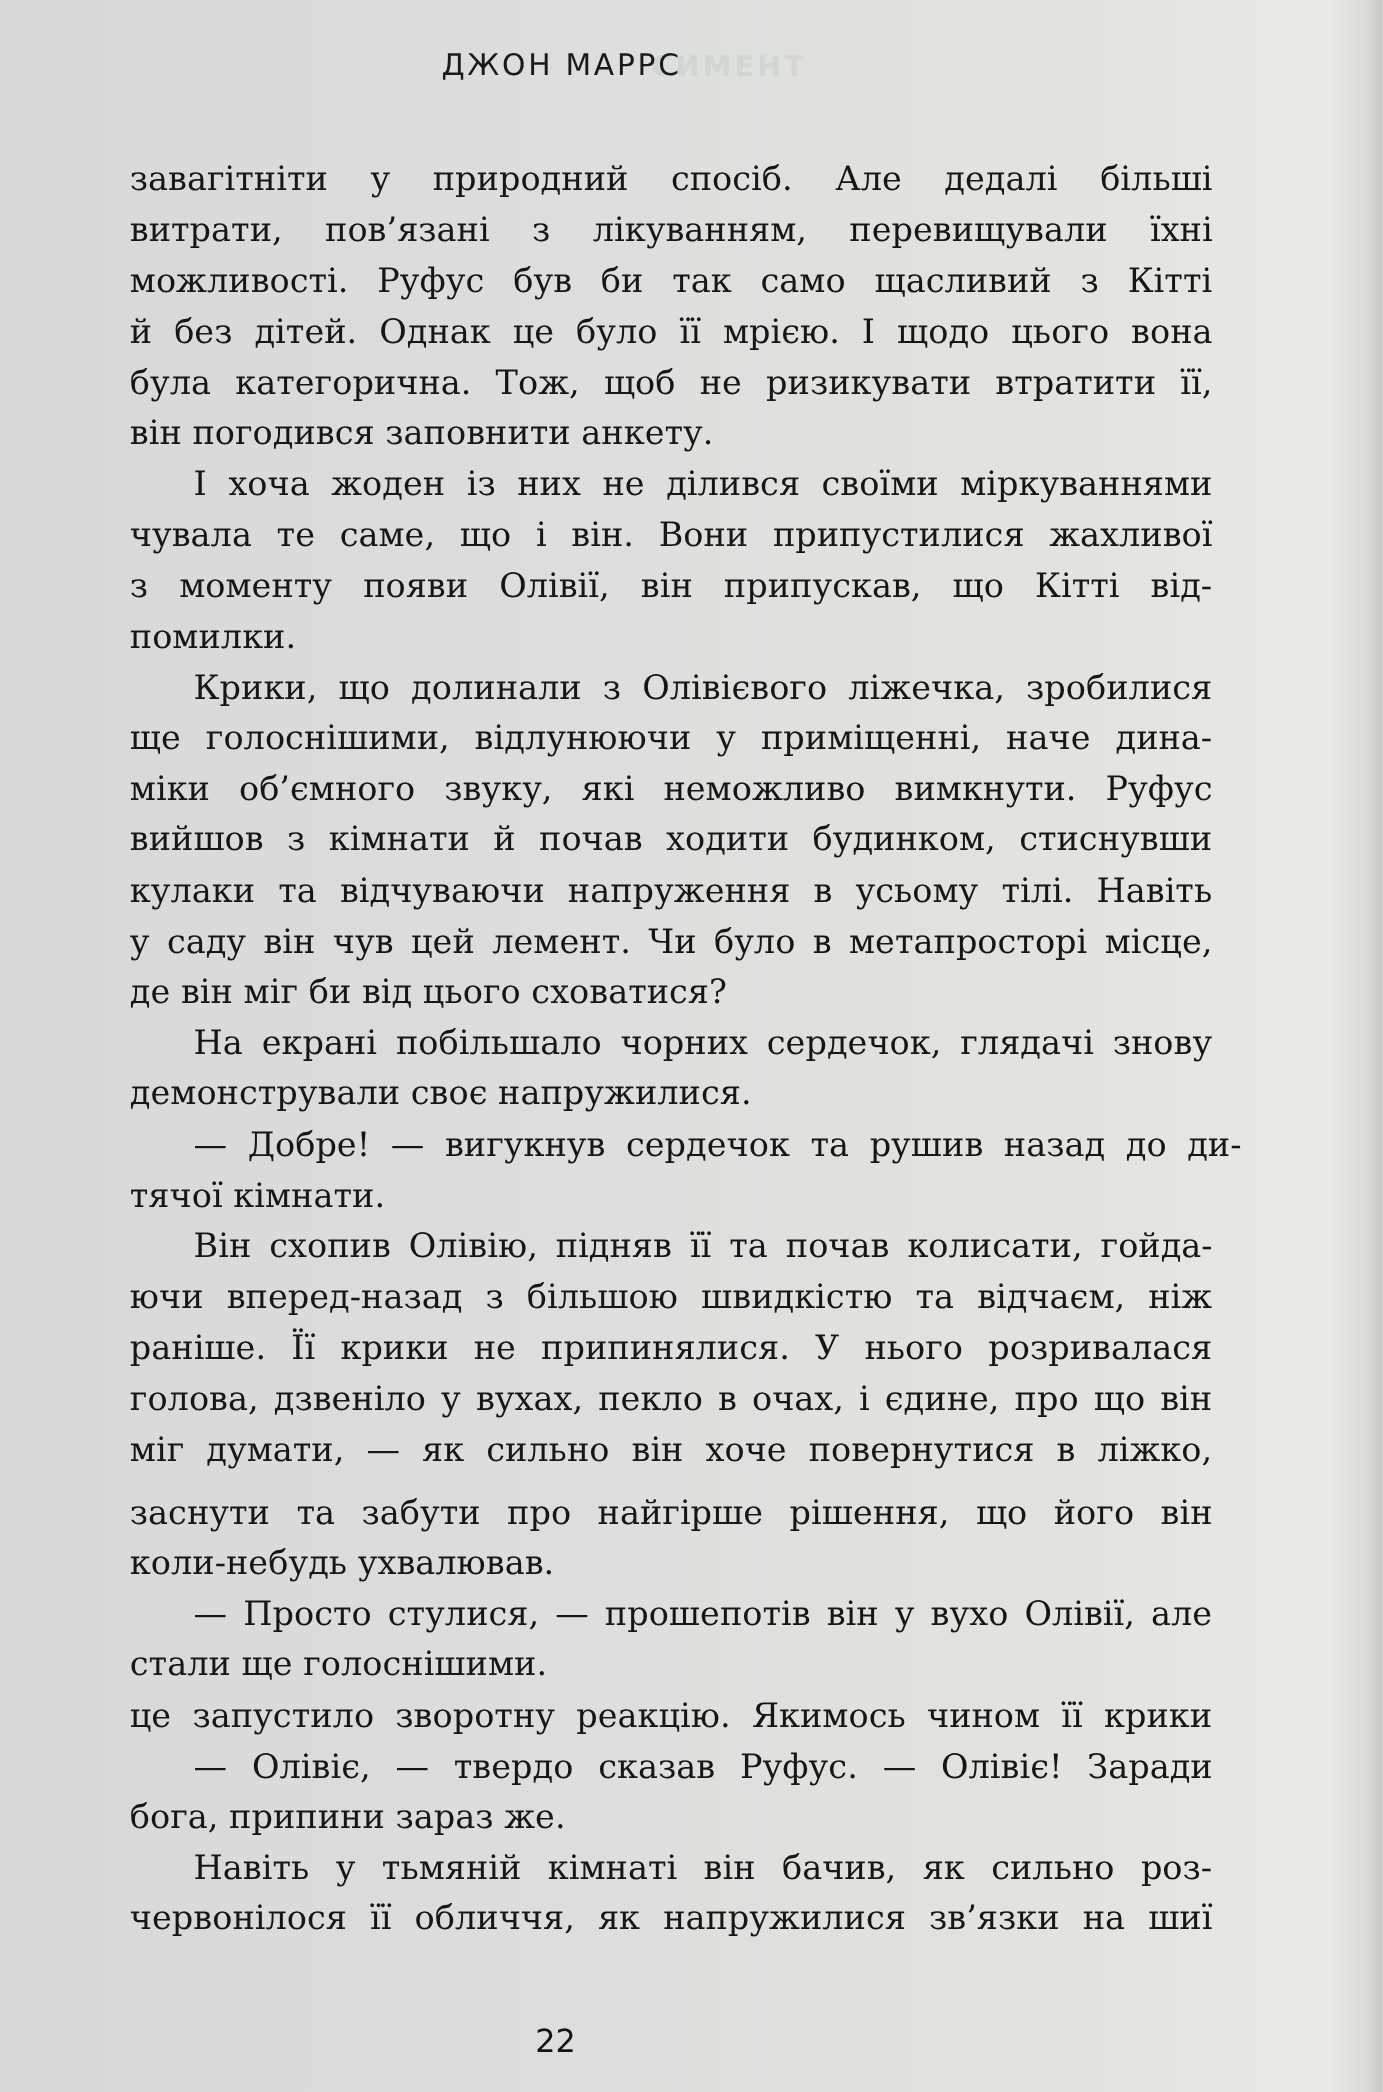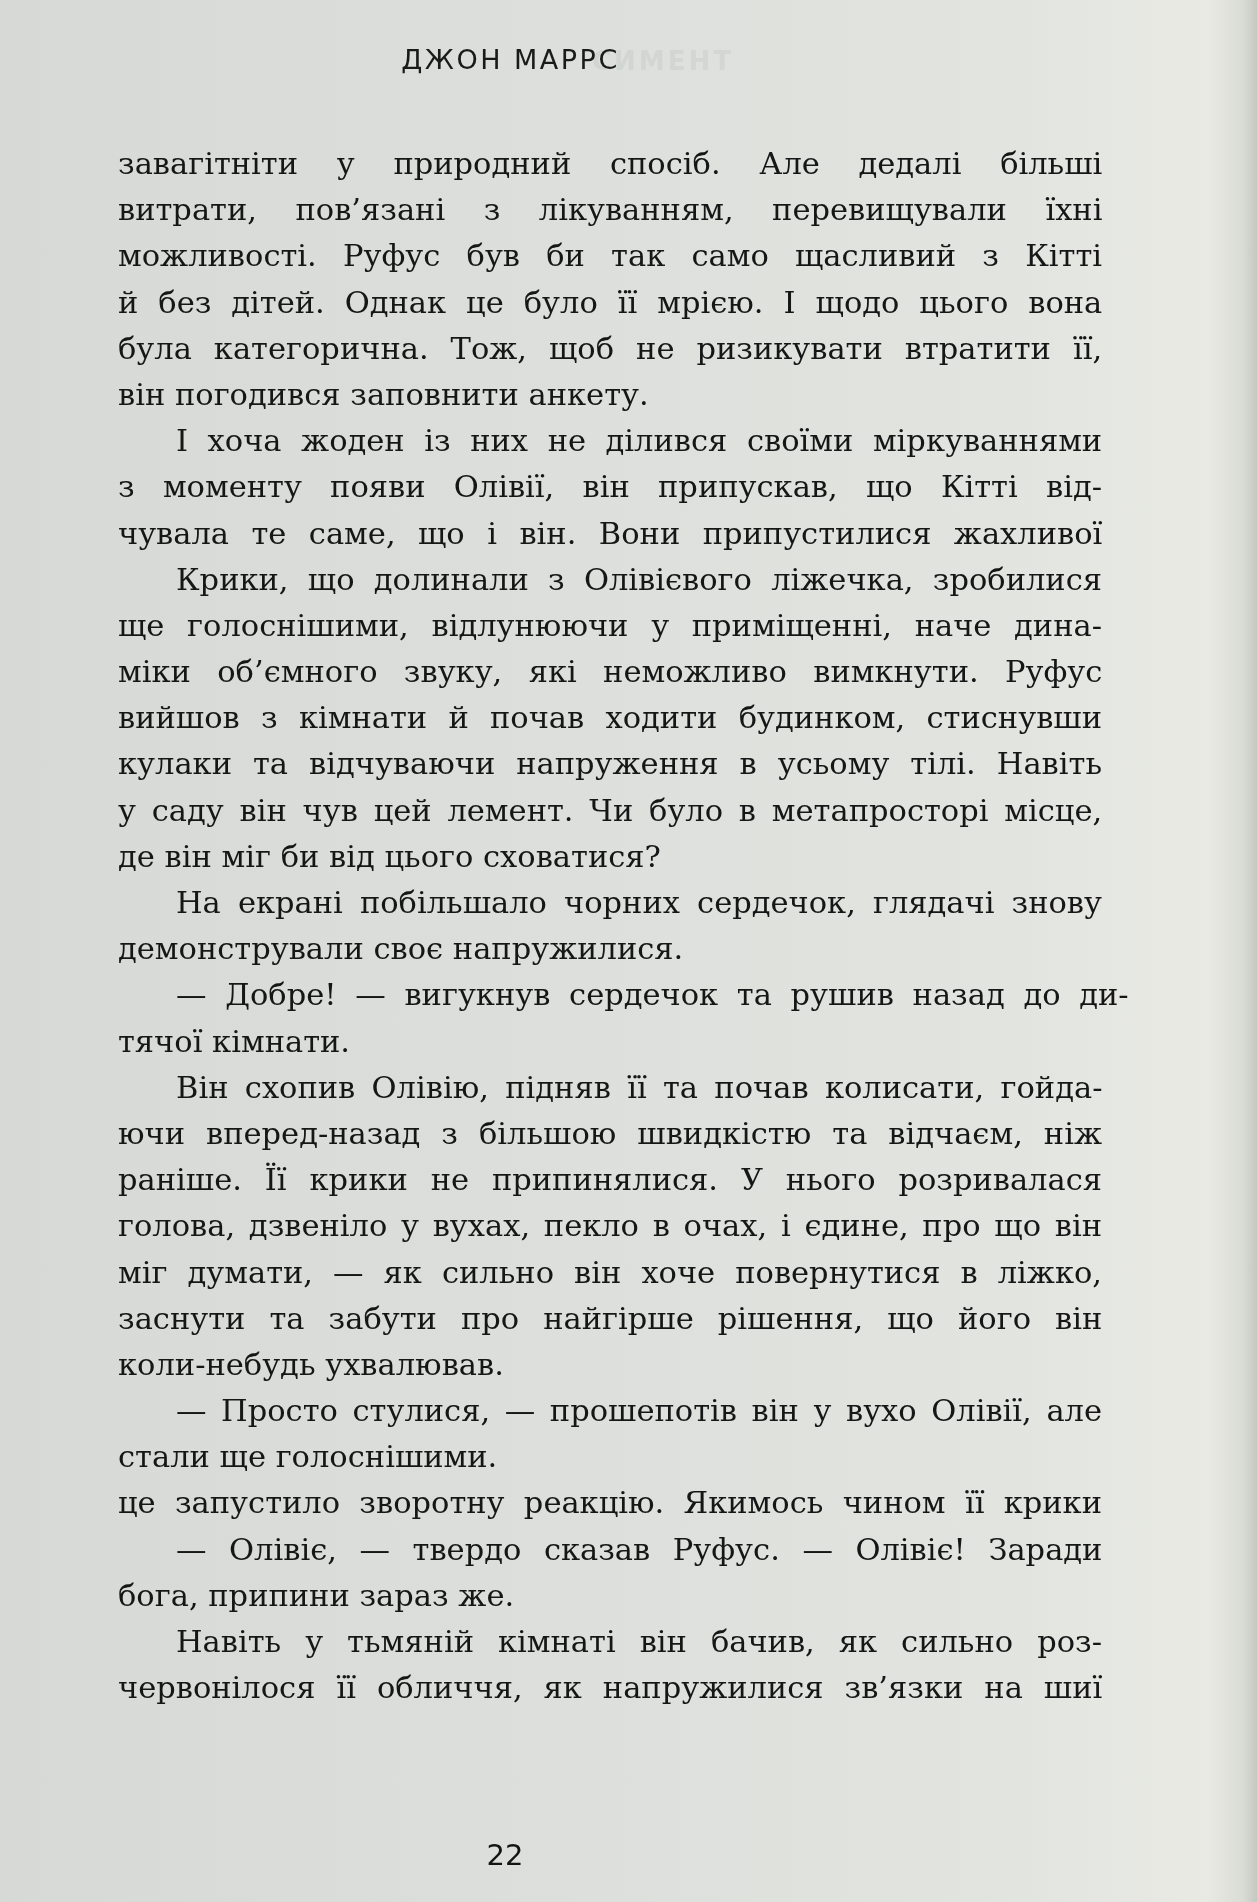--- a/index.html
+++ b/index.html
@@ -94,39 +94,40 @@
   <div class="running-header">ДЖОН МАРРС</div>
 
   <div class="body-text" id="body-text">
       <span class="line" style="display: block; word-spacing: 29px;">завагітніти у природний спосіб. Але дедалі більші</span>
       <span class="line" style="display: block; word-spacing: 28.8px;">витрати, пов’язані з лікуванням, перевищували їхні</span>
       <span class="line" style="display: block; word-spacing: 16.5px;">можливості. Руфус був би так само щасливий з Кітті</span>
       <span class="line" style="display: block; word-spacing: 10.2727px;">й без дітей. Однак це було її мрією. І щодо цього вона</span>
       <span class="line" style="display: block; word-spacing: 12.2857px;">була категорична. Тож, щоб не ризикувати втратити її,</span>
       <span class="line last">він погодився заповнити анкету.</span>
       <span class="line indent" style="display: block; word-spacing: 9.875px;">І хоча жоден із них не ділився своїми міркуваннями</span>
+      <span class="line" style="display: block; word-spacing: 12.75px;">чувала те саме, що і він. Вони припустилися жахливої</span>
       <span class="line" style="display: block; word-spacing: 18.5px;">з моменту появи Олівії, він припускав, що Кітті від-</span>
-      <span class="line" style="display: block; word-spacing: 12.75px;">чувала те саме, що і він. Вони припустилися жахливої</span>
+      <span class="line last">помилки.</span>
       <span class="line indent" style="display: block; word-spacing: 9.5px;">Крики, що долинали з Олівієвого ліжечка, зробилися</span>
       <span class="line" style="display: block; word-spacing: 13px;">ще голоснішими, відлунюючи у приміщенні, наче дина-</span>
       <span class="line" style="display: block; word-spacing: 16.6667px;">міки об’ємного звуку, які неможливо вимкнути. Руфус</span>
       <span class="line" style="display: block; word-spacing: 11.5714px;">вийшов з кімнати й почав ходити будинком, стиснувши</span>
       <span class="line" style="display: block; word-spacing: 11.2857px;">кулаки та відчуваючи напруження в усьому тілі. Навіть</span>
       <span class="line" style="display: block; word-spacing: 6.1px;">у саду він чув цей лемент. Чи було в метапросторі місце,</span>
       <span class="line last">де він міг би від цього сховатися?</span>
       <span class="line indent" style="display: block; word-spacing: 7.33333px;">На екрані побільшало чорних сердечок, глядачі знову</span>
       <span class="line last">демонстрували своє напружилися.</span>
       <span class="line indent" style="display: block; word-spacing: 9px;">— Добре! — вигукнув сердечок та рушив назад до ди-</span>
       <span class="line last">тячої кімнати.</span>
       <span class="line indent" style="display: block; word-spacing: 6.625px;">Він схопив Олівію, підняв її та почав колисати, гойда-</span>
       <span class="line" style="display: block; word-spacing: 11.2857px;">ючи вперед-назад з більшою швидкістю та відчаєм, ніж</span>
       <span class="line" style="display: block; word-spacing: 13.1429px;">раніше. Її крики не припинялися. У нього розривалася</span>
       <span class="line" style="display: block; word-spacing: 4px;">голова, дзвеніло у вухах, пекло в очах, і єдине, про що він</span>
       <span class="line" style="display: block; word-spacing: 10.3333px;">міг думати, — як сильно він хоче повернутися в ліжко,</span>
-      <span class="line" style="display: block; word-spacing: 14.375px;">заснути та забути про найгірше рішення, що його він</span>
+      <span class="line" style="display: block; word-spacing: 14.375px; margin-top: 11px;">заснути та забути про найгірше рішення, що його він</span>
       <span class="line last">коли-небудь ухвалював.</span>
       <span class="line indent" style="display: block; word-spacing: 4.88889px;">— Просто стулися, — прошепотів він у вухо Олівії, але</span>
       <span class="line last">стали ще голоснішими.</span>
       <span class="line" style="display: block; word-spacing: 9.57143px;">це запустило зворотну реакцію. Якимось чином її крики</span>
       <span class="line indent" style="display: block; word-spacing: 12.875px;">— Олівіє, — твердо сказав Руфус. — Олівіє! Заради</span>
       <span class="line last">бога, припини зараз же.</span>
       <span class="line indent" style="display: block; word-spacing: 14.25px;">Навіть у тьмяній кімнаті він бачив, як сильно роз-</span>
       <span class="line" style="display: block; word-spacing: 11.2857px;">червонілося її обличчя, як напружилися зв’язки на шиї</span>
     </div>
 

